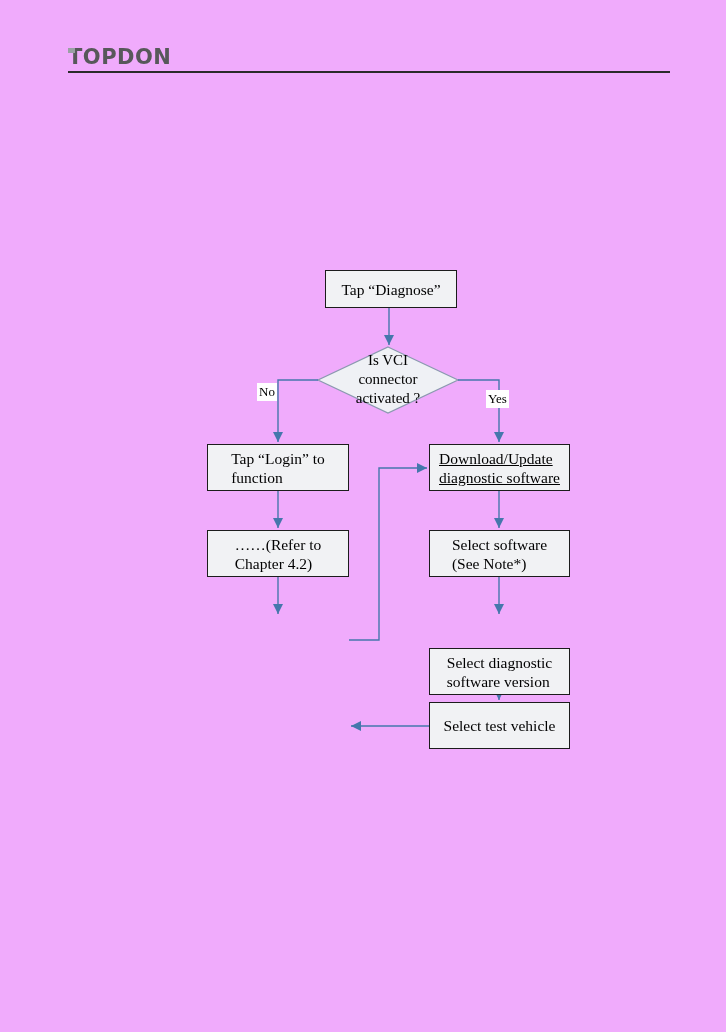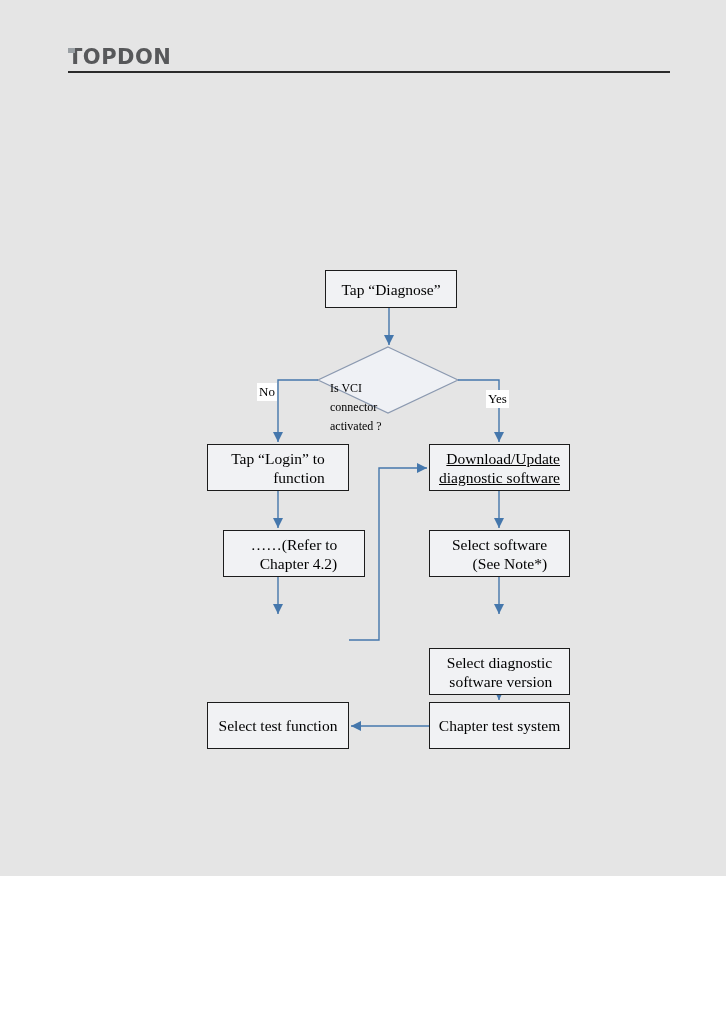--- a/index.html
+++ b/index.html
@@ -1,19 +1,19 @@
 <!DOCTYPE html>
 <html><head>
 <meta charset="utf-8">
 <style>
   html,body{margin:0;padding:0;background:#ffffff;}
   .page{
     position:relative;
-    width:726px;height:876px;
-    background:#e5e5e5;
+    width:726px;height:1032px;
+    background:#f0abfc;
     overflow:hidden;
     font-family:"Liberation Serif", serif;
     color:#000;
   }
   
   .logo{
     position:absolute;left:68px;top:47px;
     font-family:"DejaVu Sans", sans-serif;
     font-weight:bold;font-size:21px;letter-spacing:0.5px;
     color:#57585a;line-height:1;
@@ -28,41 +28,40 @@
   }
   
   .flowchart{position:absolute;left:0;top:0;width:726px;height:1032px;}
   .connector-layer{position:absolute;left:0;top:0;}
   .box{
     position:absolute;
     box-sizing:border-box;
     background:#f1f2f4;
     border:1.5px solid #1c1c1c;
     display:flex;align-items:center;justify-content:center;
-    text-align:right;
+    text-align:left;
     font-size:15.5px;line-height:19px;
     white-space:pre-line;
     padding:0 6px;
   }
   .diamond-text{
     position:absolute;left:330px;top:351px;width:116px;
-    font-size:12px;line-height:19px;
+    text-align:center;font-size:15px;line-height:19px;
     white-space:pre-line;
-    margin-top:28px;
   }
   .branch-label{
     position:absolute;
     font-size:13px;line-height:18px;
     background:#ffffff;padding:0 2px;
   }
   .label-no{left:257px;top:383px;}
   .label-yes{left:486px;top:383px;margin-top:7px;}
   .n-start{left:325px;top:270px;width:132px;height:38px;}
   .n-login{left:207px;top:444px;width:142px;height:47px;}
-  .n-refer{left:223px;top:530px;width:142px;height:47px;}
+  .n-refer{left:207px;top:530px;width:142px;height:47px;}
   .n-register{left:207px;top:616px;width:142px;height:47px;}
   .n-testfn{left:207px;top:702px;width:142px;height:47px;}
   .n-download{left:429px;top:444px;width:141px;height:47px;text-decoration:underline;}
   .n-vehicle{left:429px;top:530px;width:141px;height:47px;}
   .n-version{left:429px;top:616px;width:141px;height:47px;margin-top:32px;}
   .n-testsys{left:429px;top:702px;width:141px;height:47px;}
 </style>
 </head>
 <body>
 
@@ -112,24 +111,23 @@
 connector
 activated ?</div>
 
     <div class="branch-label label-no">No</div>
     <div class="branch-label label-yes">Yes</div>
 
     <div class="box n-login">Tap “Login” to
 function</div>
     <div class="box n-refer">……(Refer to
 Chapter 4.2)</div>
-    <div class="box n-testfn">Select test function</div>
 
     <div class="box n-download">Download/Update
 diagnostic software</div>
     <div class="box n-vehicle">Select software
 (See Note*)</div>
     <div class="box n-version">Select diagnostic
 software version</div>
-    <div class="box n-testsys">Chapter test system</div>
+    <div class="box n-testsys">Select test vehicle</div>
 
   </div>
 </div>
 
 </body></html>

